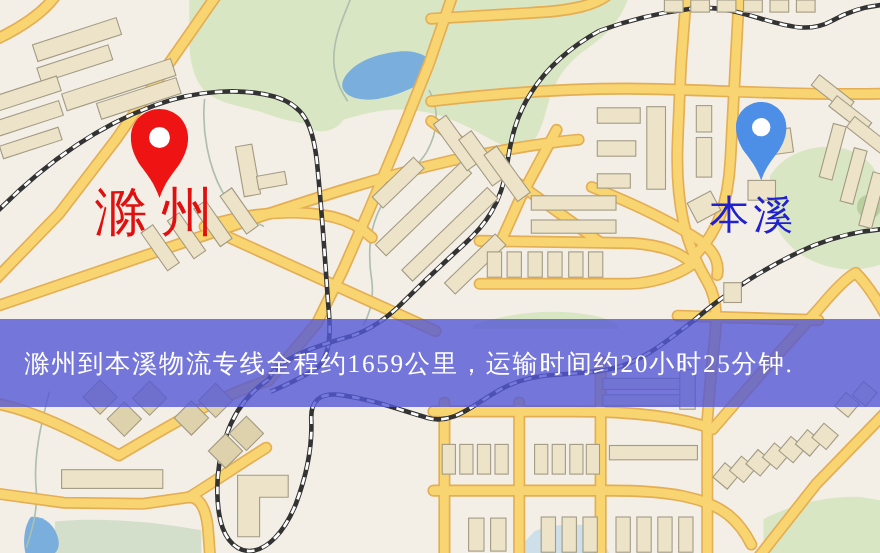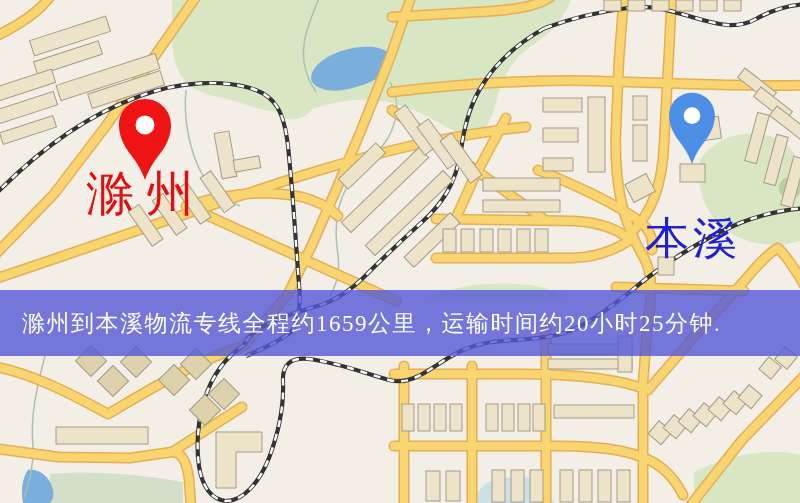--- a/index.html
+++ b/index.html
@@ -18,22 +18,22 @@
   .rf{fill:none;stroke:var(--road,#f8d571);stroke-width:8;stroke-linecap:round;stroke-linejoin:round;}
   .rail-b{fill:none;stroke:var(--railway,#333);stroke-width:4.2;}
   .rail-d{fill:none;stroke:#ffffff;stroke-width:2.4;stroke-dasharray:7 7;}
   .b{fill:var(--building,#ece3c9);stroke:var(--building_stroke,#a39b84);stroke-width:1;}
   .bh{fill:#ddd2ab;stroke:#a39b84;stroke-width:1;}
   .pin-origin{fill:var(--pin-origin,#ee1414);}
   .pin-dest{fill:var(--pin-dest,#4d8fe6);}
   .pin-hole{fill:#ffffff;}
   .map-label{position:absolute;line-height:1;white-space:nowrap;font-weight:400;}
   .label-origin{left:86px;top:170px;font-size:48px;letter-spacing:12px;color:var(--label-origin,#e01010);}
-  .label-dest{left:645px;top:177px;font-size:44px;letter-spacing:4px;color:var(--label-dest,#2020d0);margin-top:40px;}
-  .banner{position:absolute;left:0;top:290px;width:800px;height:66px;
+  .label-dest{left:645px;top:177px;font-size:36px;letter-spacing:4px;color:var(--label-dest,#2020d0);}
+  .banner{position:absolute;left:0;top:290px;width:800px;height:80px;
           background:var(--banner-bg,rgba(84,88,214,.8));
           display:flex;align-items:center;}
   .banner span{color:var(--banner-text,#fff);font-size:23px;letter-spacing:1.5px;
                padding-left:22px;white-space:nowrap;}
 </style>
 </head>
 <body>
 
 <div class="stage">
   <svg width="800" height="503" viewBox="0 0 800 503">

